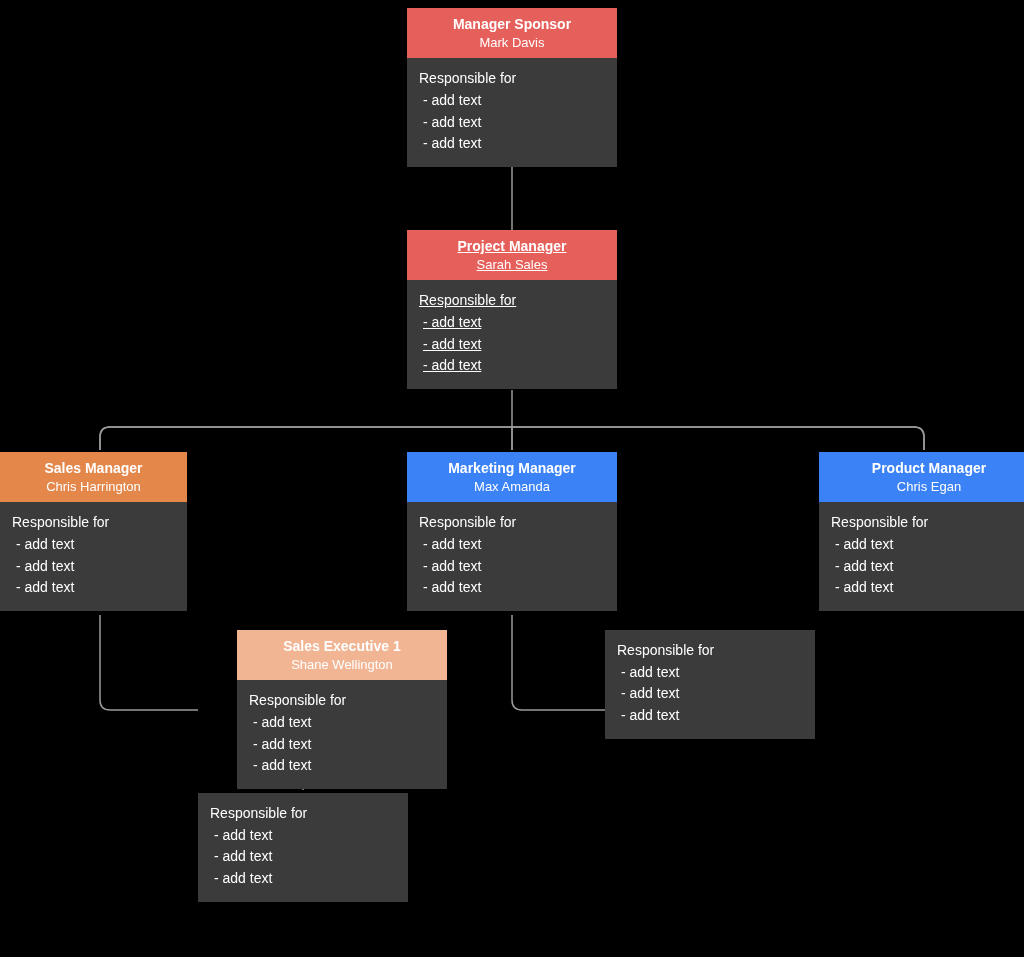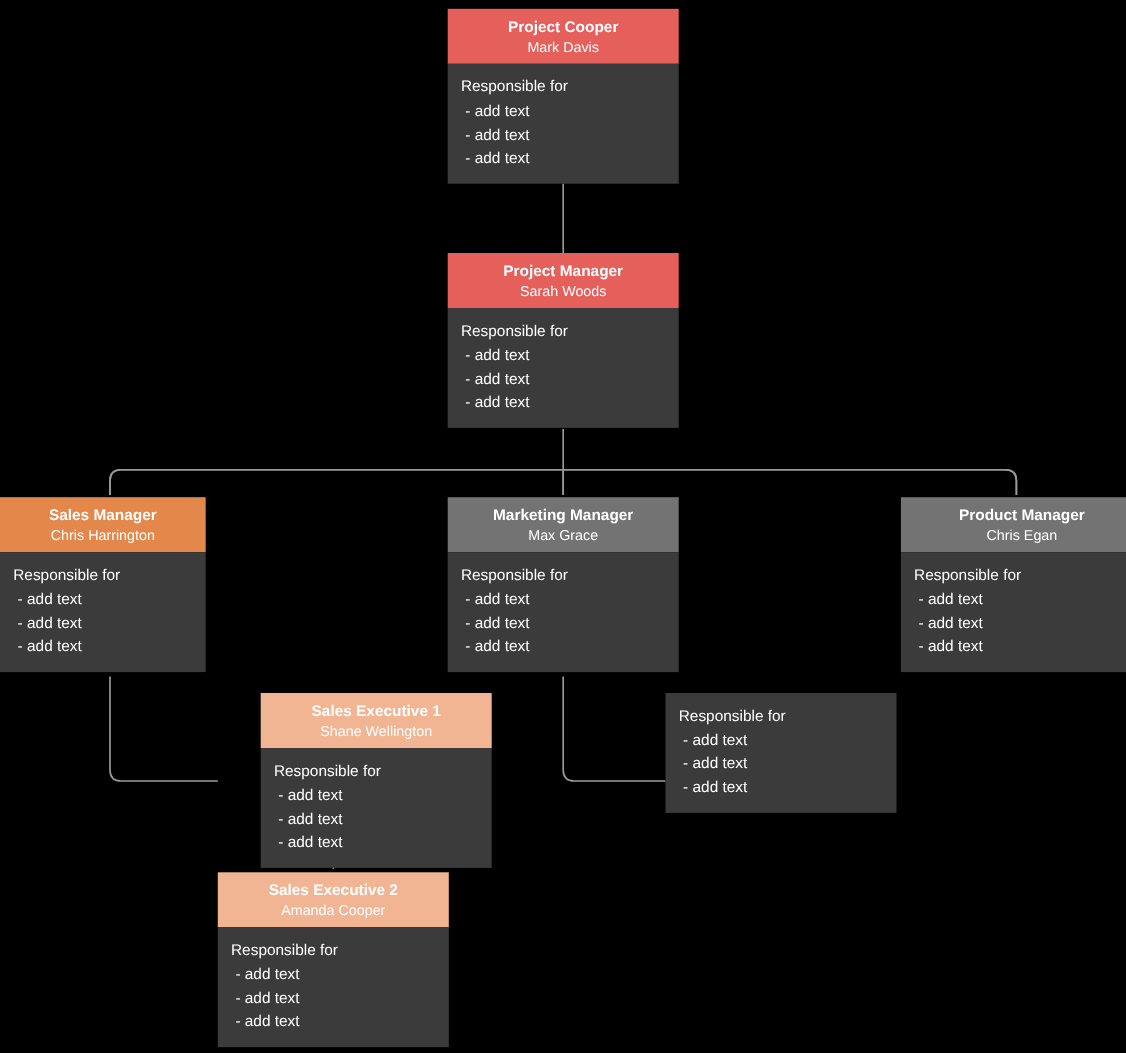--- a/index.html
+++ b/index.html
@@ -37,21 +37,21 @@
   .node-body {
     background: #3b3b3b;
     padding: 10px 12px 12px;
     font-size: 14px;
     line-height: 1.55;
   }
   .node-body .resp-title { font-weight: 400; }
   .node-body .resp-line { padding-left: 4px; }
   .c-red { background: #e55f5b; }
   .c-orange { background: #e3874b; }
-  .c-lorange { background: #737373; }
+  .c-lorange { background: #3b82f6; }
   .c-peach { background: #f1b594; }
   svg.connectors {
     position: absolute;
     left: 0; top: 0;
     width: 1024px; height: 957px;
     pointer-events: none;
   }
   path.conn {
     fill: none;
     stroke: #9a9a9a;
@@ -76,35 +76,35 @@
 
     <path class="conn" d="M100 615 L100 700 Q100 710 110 710 L198 710"></path>
 
     <path class="conn" d="M303 775 L303 790"></path>
 
     <path class="conn" d="M512 615 L512 700 Q512 710 522 710 L605 710"></path>
   </svg>
 
   <div class="node" style="left:407px; top:8px;">
     <div class="node-header c-red">
-      <div class="node-title">Project Cooper</div>
+      <div class="node-title">Manager Sponsor</div>
       <div class="node-name">Mark Davis</div>
     </div>
     <div class="node-body">
       <div class="resp-title">Responsible for</div>
       <div class="resp-line">- add text</div>
       <div class="resp-line">- add text</div>
       <div class="resp-line">- add text</div>
     </div>
   </div>
 
-  <div class="node" style="left:407px; top:230px;">
+  <div class="node" style="left:407px; top:230px;text-decoration:underline;">
     <div class="node-header c-red">
       <div class="node-title">Project Manager</div>
-      <div class="node-name">Sarah Woods</div>
+      <div class="node-name">Sarah Sales</div>
     </div>
     <div class="node-body">
       <div class="resp-title">Responsible for</div>
       <div class="resp-line">- add text</div>
       <div class="resp-line">- add text</div>
       <div class="resp-line">- add text</div>
     </div>
   </div>
 
   <div class="node" style="left:0px; top:452px; width:187px;">
@@ -116,21 +116,21 @@
       <div class="resp-title">Responsible for</div>
       <div class="resp-line">- add text</div>
       <div class="resp-line">- add text</div>
       <div class="resp-line">- add text</div>
     </div>
   </div>
 
   <div class="node" style="left:407px; top:452px;">
     <div class="node-header c-lorange">
       <div class="node-title">Marketing Manager</div>
-      <div class="node-name">Max Grace</div>
+      <div class="node-name">Max Amanda</div>
     </div>
     <div class="node-body">
       <div class="resp-title">Responsible for</div>
       <div class="resp-line">- add text</div>
       <div class="resp-line">- add text</div>
       <div class="resp-line">- add text</div>
     </div>
   </div>
 
   <div class="node" style="left:819px; top:452px; width:220px;">
@@ -162,24 +162,20 @@
   <div class="node" style="left:605px; top:630px;">
     <div class="node-body">
       <div class="resp-title">Responsible for</div>
       <div class="resp-line">- add text</div>
       <div class="resp-line">- add text</div>
       <div class="resp-line">- add text</div>
     </div>
   </div>
 
   <div class="node" style="left:198px; top:793px;">
-    <div class="node-header c-peach">
-      <div class="node-title">Sales Executive 2</div>
-      <div class="node-name">Amanda Cooper</div>
-    </div>
     <div class="node-body">
       <div class="resp-title">Responsible for</div>
       <div class="resp-line">- add text</div>
       <div class="resp-line">- add text</div>
       <div class="resp-line">- add text</div>
     </div>
   </div>
 
 </div>
 

